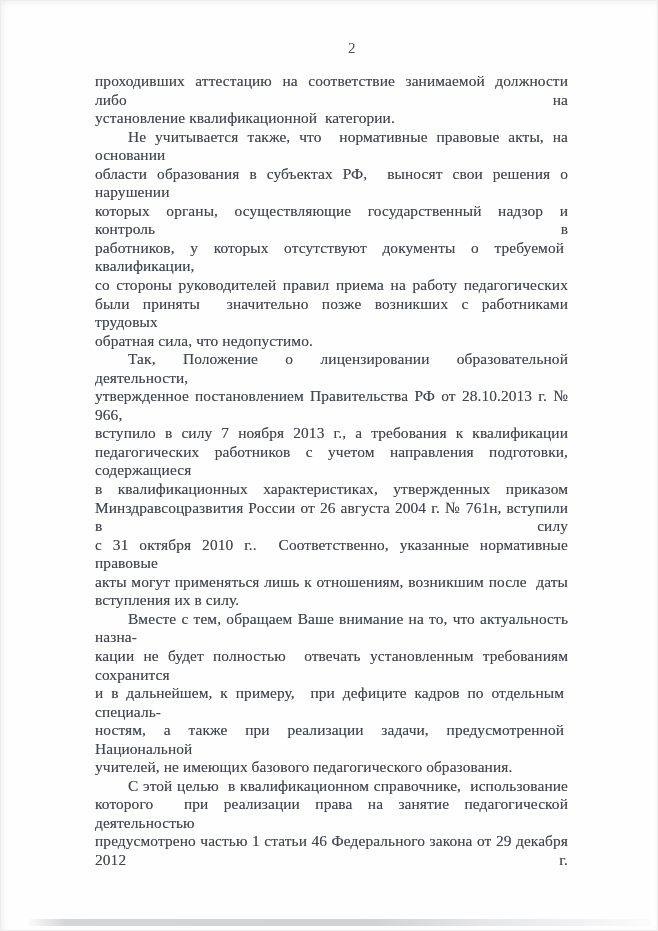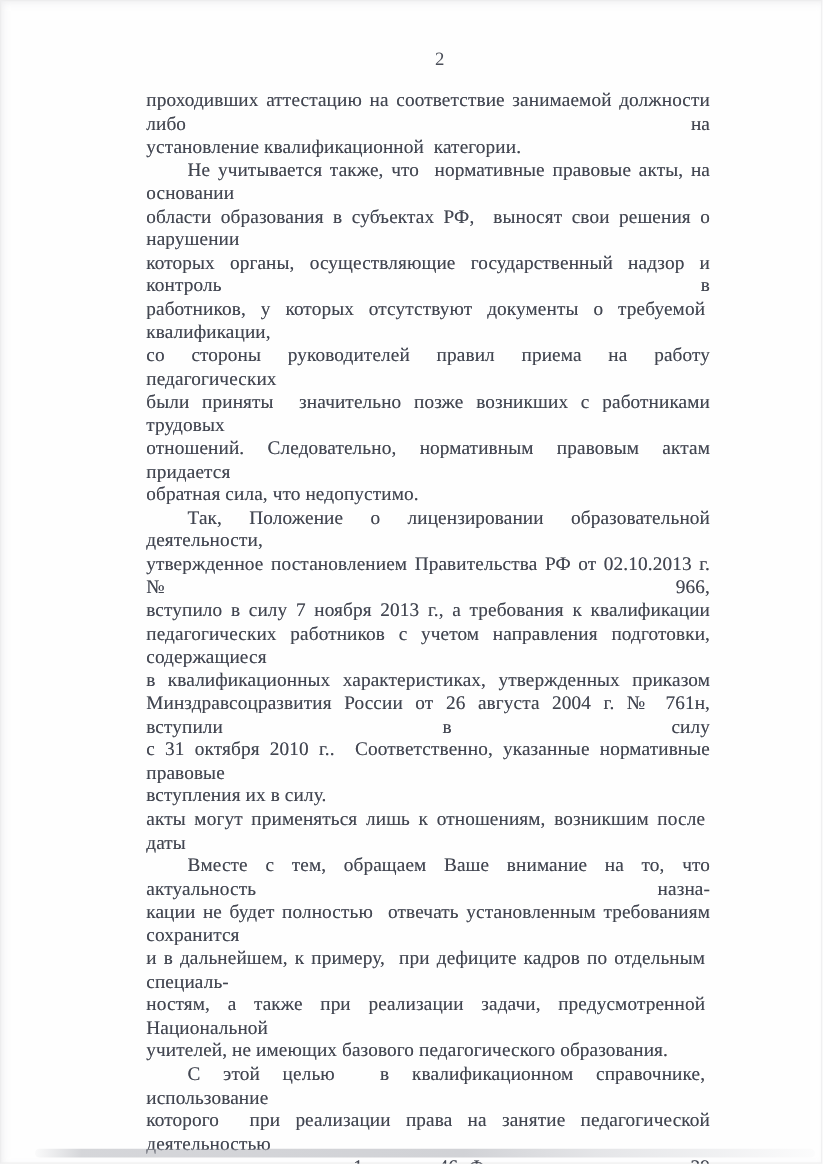--- a/index.html
+++ b/index.html
@@ -34,21 +34,20 @@
     letter-spacing: 0.1px;
   }
   .paragraph {
     margin: 0;
   }
   .line {
     text-align: justify;
     text-align-last: justify;
     white-space: normal;
     text-shadow: 0 0 0.4px rgba(66,70,81,0.55);
-    margin-left: 22px;
   }
   .line-last {
     text-align-last: left;
   }
   .paragraph.indent .line:first-child {
     text-indent: 33px;
   }
   .scan-bottom-bar {
     position: absolute;
     left: 28px;
@@ -76,33 +75,32 @@
         <div class="line">проходивших аттестацию на соответствие занимаемой должности либо на</div>
         <div class="line line-last">установление квалификационной&nbsp; категории.</div>
       </div>
       <div class="paragraph indent">
         <div class="line">Не учитывается также, что&nbsp; нормативные правовые акты, на основании</div>
         <div class="line">области образования в субъектах РФ,&nbsp;  выносят свои решения о нарушении</div>
         <div class="line">которых органы, осуществляющие государственный надзор и контроль в</div>
         <div class="line">работников, у которых отсутствуют документы о требуемой&nbsp; квалификации,</div>
         <div class="line">со стороны руководителей правил приема на работу педагогических</div>
         <div class="line">были приняты&nbsp; значительно позже возникших с работниками трудовых</div>
-        <div class="line">отношений. Следовательно, нормативным правовым актам придается</div>
         <div class="line line-last">обратная сила, что недопустимо.</div>
       </div>
       <div class="paragraph indent">
         <div class="line">Так, Положение о лицензировании образовательной деятельности,</div>
-        <div class="line">утвержденное постановлением Правительства РФ от 02.10.2013 г. № 966,</div>
+        <div class="line">утвержденное постановлением Правительства РФ от 28.10.2013 г. № 966,</div>
         <div class="line">вступило в силу 7 ноября 2013 г., а требования к квалификации</div>
         <div class="line">педагогических работников с учетом направления подготовки, содержащиеся</div>
         <div class="line">в квалификационных характеристиках, утвержденных приказом</div>
         <div class="line">Минздравсоцразвития России от 26 августа 2004 г. № 761н, вступили в силу</div>
         <div class="line">с 31 октября 2010 г..&nbsp; Соответственно, указанные нормативные правовые</div>
+        <div class="line">акты могут применяться лишь к отношениям, возникшим после&nbsp; даты</div>
         <div class="line line-last">вступления их в силу.</div>
-        <div class="line">акты могут применяться лишь к отношениям, возникшим после&nbsp; даты</div>
       </div>
       <div class="paragraph indent">
         <div class="line">Вместе с тем, обращаем Ваше внимание на то, что актуальность назна-</div>
         <div class="line">кации не будет полностью&nbsp; отвечать установленным требованиям сохранится</div>
         <div class="line">и в дальнейшем, к примеру,&nbsp; при дефиците кадров по отдельным&nbsp; специаль-</div>
         <div class="line">ностям, а также при реализации задачи, предусмотренной&nbsp; Национальной</div>
         <div class="line line-last">учителей, не имеющих базового педагогического образования.</div>
       </div>
       <div class="paragraph indent">
         <div class="line">С этой целью&nbsp; в квалификационном справочнике,&nbsp; использование</div>

